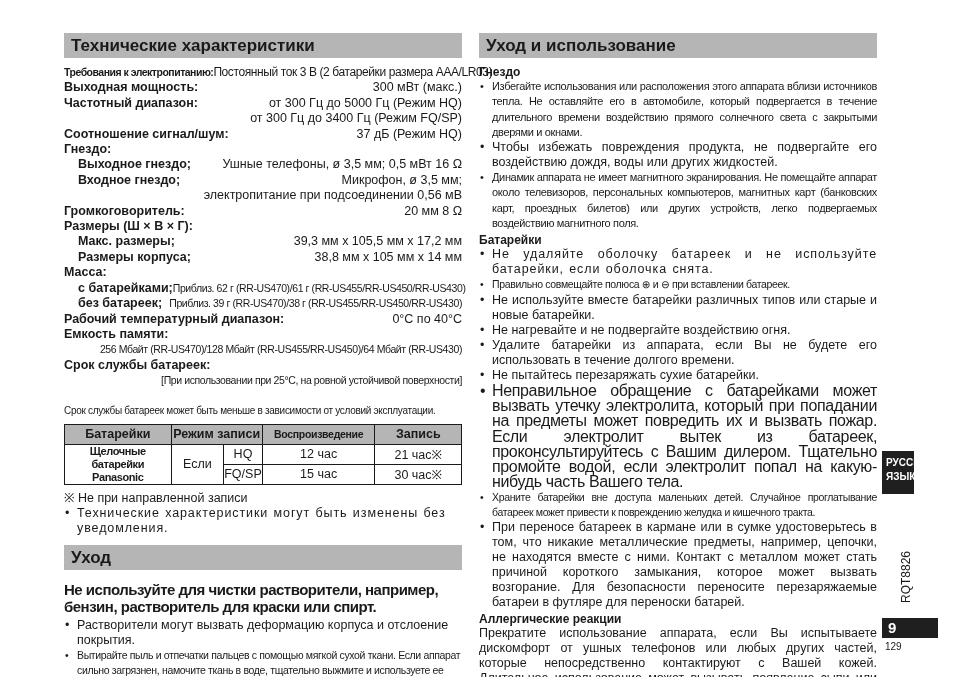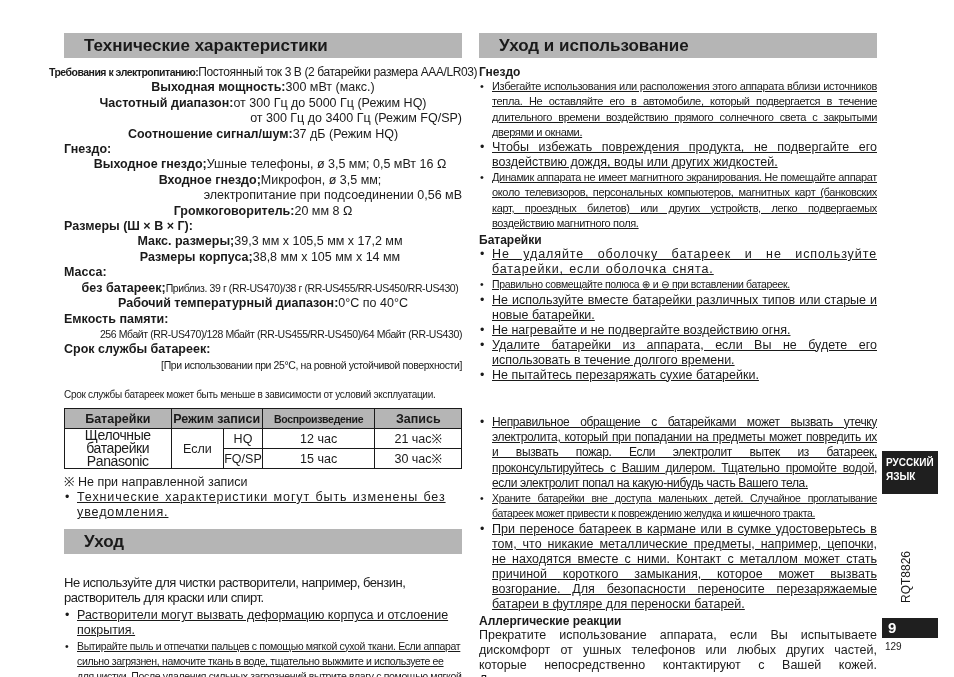--- a/index.html
+++ b/index.html
@@ -3,53 +3,53 @@
   <meta charset="utf-8">
   <style>
     html, body { margin: 0; padding: 0; background: #ffffff; }
     body { width: 954px; height: 677px; position: relative; overflow: hidden;
            font-family: "Liberation Sans", sans-serif; color: #1a1a1a; }
     .col { position: absolute; top: 33px; }
     .col-left { left: 64px; width: 398px; }
     .col-right { left: 479px; width: 398px; }
 
     .section-header { background: #b5b5b5; height: 25px; line-height: 25px;
-                      font-weight: bold; font-size: 17px; padding-left: 20px; color: #1a1a1a; }
+                      font-weight: bold; font-size: 17px; padding-left: 7px; color: #1a1a1a; }
 
     .spec { font-size: 12.5px; line-height: 15.4px; }
-    .spec .row { display: flex; justify-content: center; white-space: nowrap; }
+    .spec .row { display: flex; justify-content: space-between; white-space: nowrap; }
     .spec .lbl { font-weight: bold; }
     .spec .indent { padding-left: 14px; }
     .spec .right { text-align: right; }
     .spec .cond { font-size: 10.5px; letter-spacing: -0.4px; }
     .spec .pwr-lbl { font-weight: bold; font-size: 10.5px; letter-spacing: -0.5px; }
     .spec .pwr-val { font-size: 12px; letter-spacing: -0.4px; }
 
     .note-small { font-size: 10px; letter-spacing: -0.3px; margin-top: 16px; }
 
     table.bat { border-collapse: collapse; width: 398px; margin-top: 8px; font-size: 12.5px; }
     table.bat th, table.bat td { border: 1px solid #1a1a1a; text-align: center; padding: 0; }
     table.bat th { background: #b5b5b5; height: 19px; font-weight: bold; font-size: 12.5px; }
     table.bat th.cond-h { font-size: 10.5px; letter-spacing: -0.3px; }
     table.bat td { height: 19px; }
-    table.bat td.bat-type { font-size: 14px; letter-spacing: -0.4px; line-height: 13px; font-weight: normal; }
+    table.bat td.bat-type { font-size: 11px; letter-spacing: -0.4px; line-height: 13px; font-weight: bold; }
 
     .footnote { font-size: 12.5px; line-height: 15px; margin-top: 6px; }
-    .bullet { position: relative; padding-left: 13px; text-decoration: underline; }
+    .bullet { position: relative; padding-left: 13px; }
     .bullet::before { content: "•"; position: absolute; left: 1px; top: 0; }
     .wide { letter-spacing: 0.9px; word-spacing: 1px; }
     .narrow { font-size: 10.5px; letter-spacing: -0.35px; line-height: 15.3px; }
 
-    .care-warn { font-size: 13px; font-weight: normal; letter-spacing: -0.5px; margin-top: 21px; }
+    .care-warn { font-size: 15px; font-weight: bold; letter-spacing: -0.5px; margin-top: 11px; }
     .care-list { font-size: 12.5px; line-height: 15.3px; margin-top: 3px; }
 
     .sub-h { font-weight: bold; font-size: 12px; line-height: 14px; margin-top: 2px; }
     .r-text { font-size: 12.5px; line-height: 15px; text-align: justify; }
 
-    .side-tab { position: absolute; left: 882px; top: 451px; width: 56px; height: 43px;
+    .side-tab { position: absolute; left: 882px; top: 451px; width: 32px; height: 43px;
                 background: #1f1f1f; color: #fff; font-size: 10px; font-weight: bold;
                 padding: 5px 0 0 4px; box-sizing: border-box; line-height: 14px; }
     .doc-code { position: absolute; left: 866px; top: 570px; transform: rotate(-90deg);
                 transform-origin: center; width: 80px; text-align: center;
                 font-size: 12px; color: #1a1a1a; }
     .page-no-box { position: absolute; left: 882px; top: 618px; width: 56px; height: 20px;
                    background: #1f1f1f; color: #fff; font-weight: bold; font-size: 15px;
                    line-height: 20px; padding-left: 6px; box-sizing: border-box; }
     .page-no-total { position: absolute; left: 885px; top: 641px; font-size: 10px; color: #1a1a1a; }
   </style>
@@ -94,20 +94,24 @@
     <div class="lbl">Размеры (Ш × В × Г):</div>
     <div class="row indent">
       <span class="lbl">Макс. размеры;</span>
       <span>39,3 мм x 105,5 мм x 17,2 мм</span>
     </div>
     <div class="row indent">
       <span class="lbl">Размеры корпуса;</span>
       <span>38,8 мм x 105 мм x 14 мм</span>
     </div>
     <div class="lbl">Масса:</div>
+    <div class="row indent">
+      <span class="lbl">с батарейками;</span>
+      <span class="cond">Приблиз. 62 г (RR-US470)/61 г (RR-US455/RR-US450/RR-US430)</span>
+    </div>
     <div class="row indent">
       <span class="lbl">без батареек;</span>
       <span class="cond">Приблиз. 39 г (RR-US470)/38 г (RR-US455/RR-US450/RR-US430)</span>
     </div>
     <div class="row">
       <span class="lbl">Рабочий температурный диапазон:</span>
       <span>0°C по 40°C</span>
     </div>
     <div class="lbl">Емкость памяти:</div>
     <div class="right cond">256 Мбайт (RR-US470)/128 Мбайт (RR-US455/RR-US450)/64 Мбайт (RR-US430)</div>
@@ -168,21 +172,21 @@
   </div>
 
   <div class="sub-h">Батарейки</div>
   <div class="r-text">
     <div class="bullet wide">Не удаляйте оболочку батареек и не используйте батарейки, если оболочка снята.</div>
     <div class="bullet narrow">Правильно совмещайте полюса ⊕ и ⊖ при вставлении батареек.</div>
     <div class="bullet">Не используйте вместе батарейки различных типов или старые и новые батарейки.</div>
     <div class="bullet">Не нагревайте и не подвергайте воздействию огня.</div>
     <div class="bullet">Удалите батарейки из аппарата, если Вы не будете его использовать в течение долгого времени.</div>
     <div class="bullet">Не пытайтесь перезаряжать сухие батарейки.</div>
-    <div class="bullet narrow" style="font-size:12px;margin-top:32px;">Неправильное обращение с батарейками может вызвать утечку электролита, который при попадании на предметы может повредить их и вызвать пожар. Если электролит вытек из батареек, проконсультируйтесь с Вашим дилером. Тщательно промойте водой, если электролит попал на какую-нибудь часть Вашего тела.</div>
+    <div class="bullet narrow" style="font-size:16px;">Неправильное обращение с батарейками может вызвать утечку электролита, который при попадании на предметы может повредить их и вызвать пожар. Если электролит вытек из батареек, проконсультируйтесь с Вашим дилером. Тщательно промойте водой, если электролит попал на какую-нибудь часть Вашего тела.</div>
     <div class="bullet narrow">Храните батарейки вне доступа маленьких детей. Случайное проглатывание батареек может привести к повреждению желудка и кишечного тракта.</div>
     <div class="bullet">При переносе батареек в кармане или в сумке удостоверьтесь в том, что никакие металлические предметы, например, цепочки, не находятся вместе с ними.  Контакт с металлом может стать причиной короткого замыкания, которое может вызвать возгорание. Для безопасности переносите перезаряжаемые батареи в футляре для переноски батарей.</div>
   </div>
 
   <div class="sub-h">Аллергические реакции</div>
   <div class="r-text">Прекратите использование аппарата, если Вы испытываете дискомфорт от ушных телефонов или любых других частей, которые непосредственно контактируют с Вашей кожей. Длительное использование может вызывать появление сыпи или другие аллергические реакции.</div>
 </div>
 
 <div class="side-tab">
   <div>РУССКИЙ</div>

